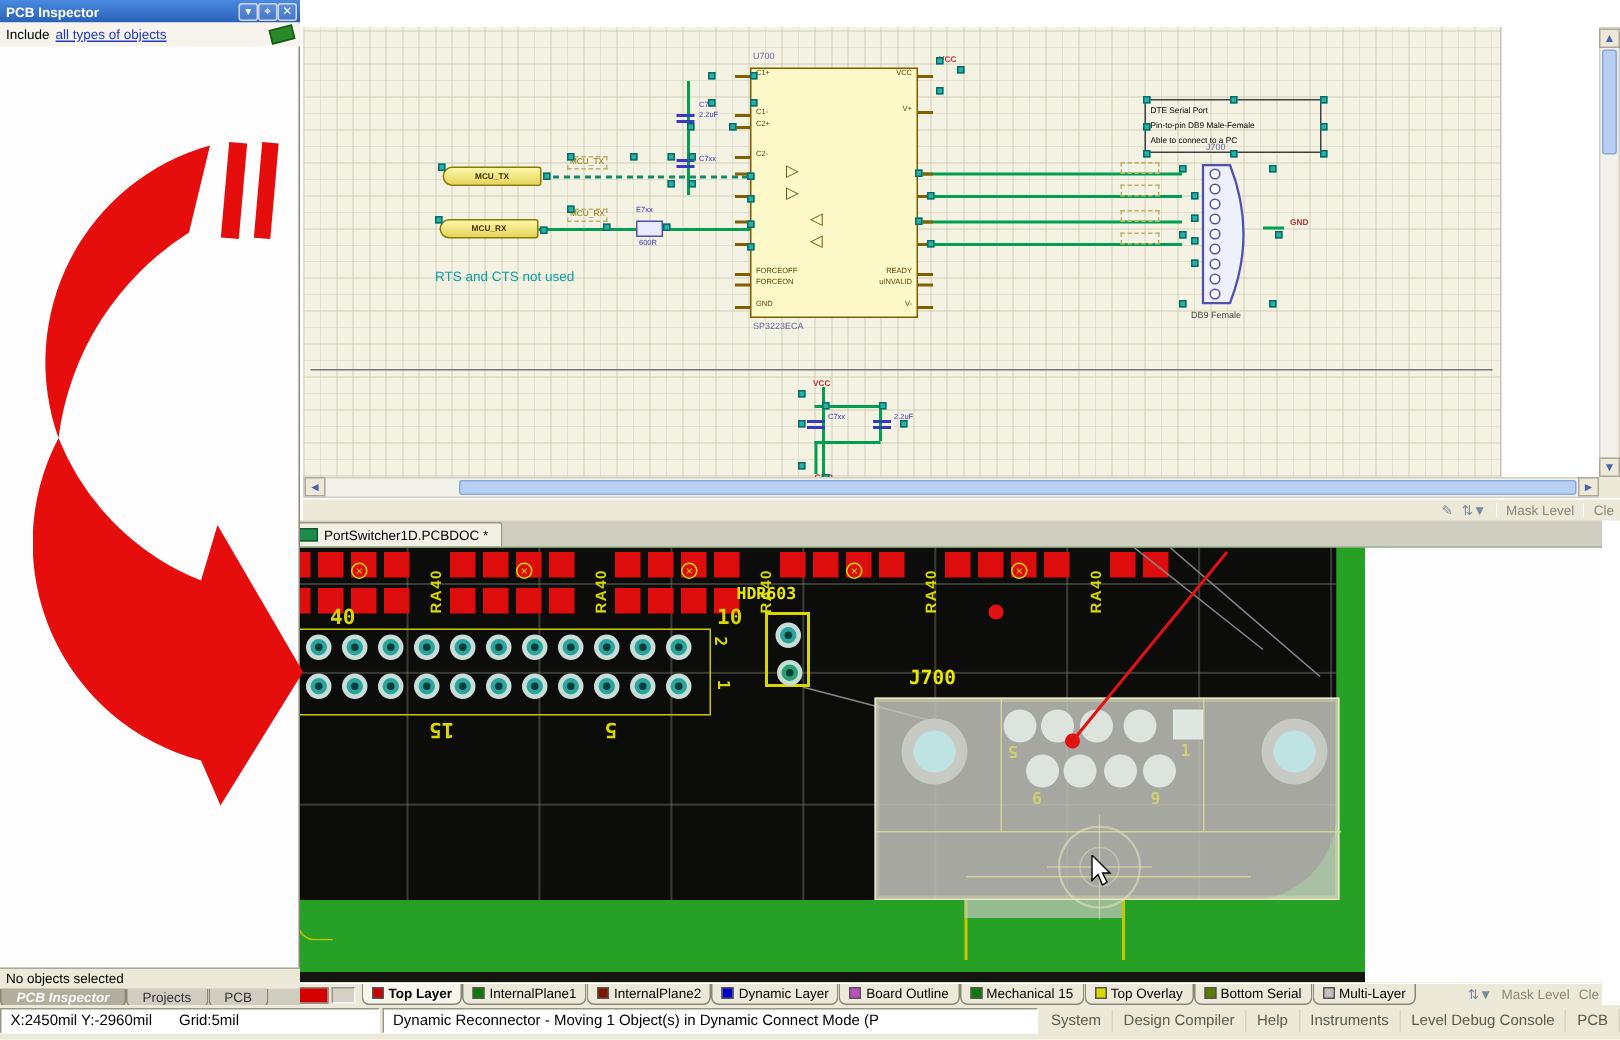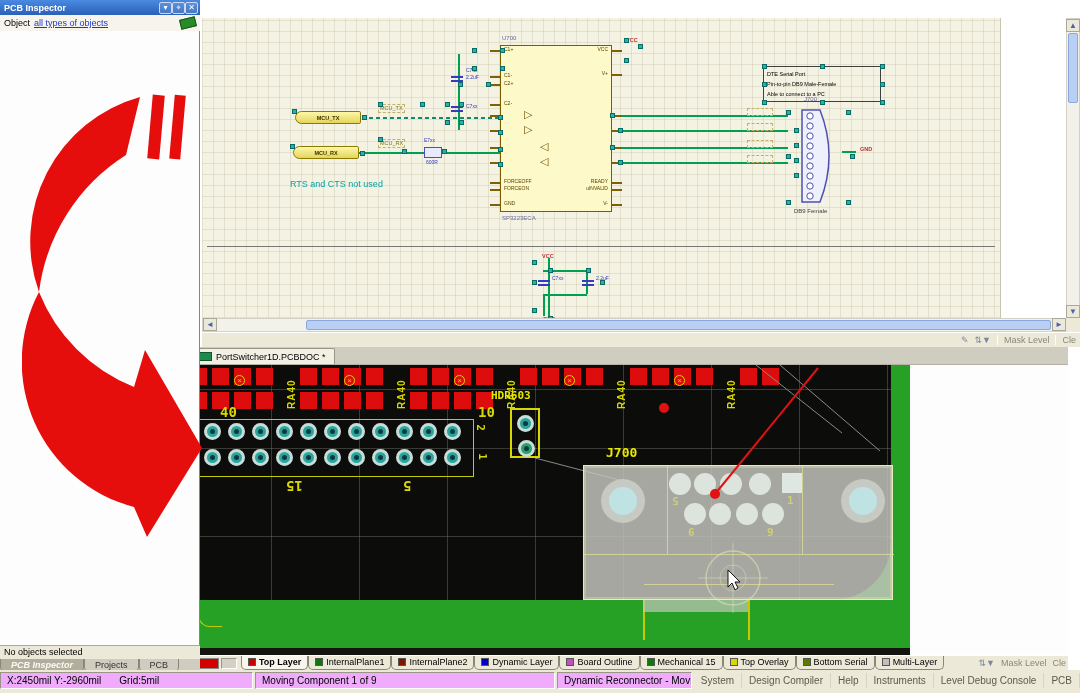--- a/index.html
+++ b/index.html
@@ -53,21 +53,21 @@
   .fp-pad{position:absolute;border-radius:50%;background:#dfe7e2;opacity:.95}
   .fp-num{position:absolute;font-size:11px;font-weight:bold;color:#cfcf74;font-family:"DejaVu Sans Mono",monospace}
   .yline{position:absolute;background:#c8c800}
   
   .layerbar{background:#ece9d8;border-top:1px solid #fff;display:flex;align-items:center;font-size:9px}
   .ltab{display:flex;align-items:center;gap:3px;padding:1px 6px 2px 6px;border:1px solid #8a8678;border-top:none;
         border-radius:0 0 5px 5px;background:#ece9d8;height:14px;white-space:nowrap}
   .ltab.active{background:#f7f5ec;font-weight:bold}
   .lswatch{width:8px;height:8px;border:1px solid #555;display:inline-block}
   
-  .cell{border:1px solid;border-color:#9a9687 #fff #fff #9a9687;background:#f0abfc;
+  .cell{border:1px solid;border-color:#9a9687 #fff #fff #9a9687;background:#ffffff;
         padding:2px 6px;height:17px;white-space:nowrap;overflow:hidden}
   .menu-item{color:#5c594c;padding:2px 7px;border-right:1px solid #d8d4c4;white-space:nowrap}
   .insp-tab{padding:1px 10px 2px 10px;border:1px solid #8a8678;border-top:none;border-radius:0 0 5px 5px;
             background:#d0ccc0;font-size:9px;color:#333;height:13px}
   .insp-tab.active{background:#b2ae9e;color:#fbfaf4;font-weight:bold;font-style:italic}
   .titlebar-btn{width:13px;height:12px;border:1px solid #cdd8ee;border-radius:2px;color:#fff;font-size:8px;
                 line-height:10px;text-align:center;background:rgba(255,255,255,.12)}
 </style>
 </head>
 <body>
@@ -526,21 +526,21 @@
 </div>
 
 <div class="abs" style="left:0;top:0;width:200px;height:672px;background:#fdfdfd;border-right:1px solid #8a8678">
   <div class="abs" style="left:0;top:0;width:200px;height:15px;background:linear-gradient(180deg,#4a8ae0,#2a60b8);display:flex;align-items:center;padding:0 2px 0 4px">
     <span style="color:#fff;font-weight:bold;font-size:9px;flex:1">PCB Inspector</span>
     <span class="titlebar-btn">▾</span>
     <span class="titlebar-btn">⌖</span>
     <span class="titlebar-btn">✕</span>
   </div>
   <div class="abs" style="left:0;top:15px;width:200px;height:16px;background:#f6f4ec;display:flex;align-items:center;gap:4px;padding:0 4px;font-size:9px">
-    <span>Object</span>
+    <span>Include</span>
     <span style="color:#2038c8;text-decoration:underline;flex:1">all types of objects</span>
     <span style="width:16px;height:10px;background:#2a8a2a;border:1px solid #135a13;transform:rotate(-14deg);display:inline-block"></span>
   </div>
   <div class="abs" style="left:0;top:645px;width:200px;height:14px;background:#ece9d8;border-top:1px solid #aca899;font-size:9px;padding:1px 4px">No objects selected</div>
   <div class="abs" style="left:0;top:659px;width:200px;height:13px;background:#cfccc0;display:flex" id="insp-tabs">
       <div class="insp-tab active" style="">PCB Inspector</div>
       <div class="insp-tab" style="">Projects</div>
       <div class="insp-tab" style="">PCB</div>
     </div>
 </div>
@@ -553,21 +553,20 @@
     <rect x="150" y="40" width="11" height="64" transform="rotate(5 155 72)"></rect>
   </g>
 </svg>
 
 <div class="abs" style="left:0;top:670px;width:1080px;height:23px;background:#ece9d8;padding-top:2px">
   <div style="display:flex;gap:2px;font-size:10px;align-items:stretch">
     <div class="cell" style="width:253px;display:flex;gap:18px">
       <span>X:2450mil Y:-2960mil</span>
       <span>Grid:5mil</span>
     </div>
-    <div class="cell" style="width:300px">Moving Component 1 of 9</div>
     <div class="cell" style="flex:1">Dynamic Reconnector - Moving 1 Object(s) in Dynamic Connect Mode (P</div>
     <div style="display:flex;align-items:center" id="status-menu">
         <div class="menu-item" style="">System</div>
         <div class="menu-item" style="">Design Compiler</div>
         <div class="menu-item" style="">Help</div>
         <div class="menu-item" style="">Instruments</div>
         <div class="menu-item" style="">Level Debug Console</div>
         <div class="menu-item" style="">PCB</div>
       </div>
   </div>

